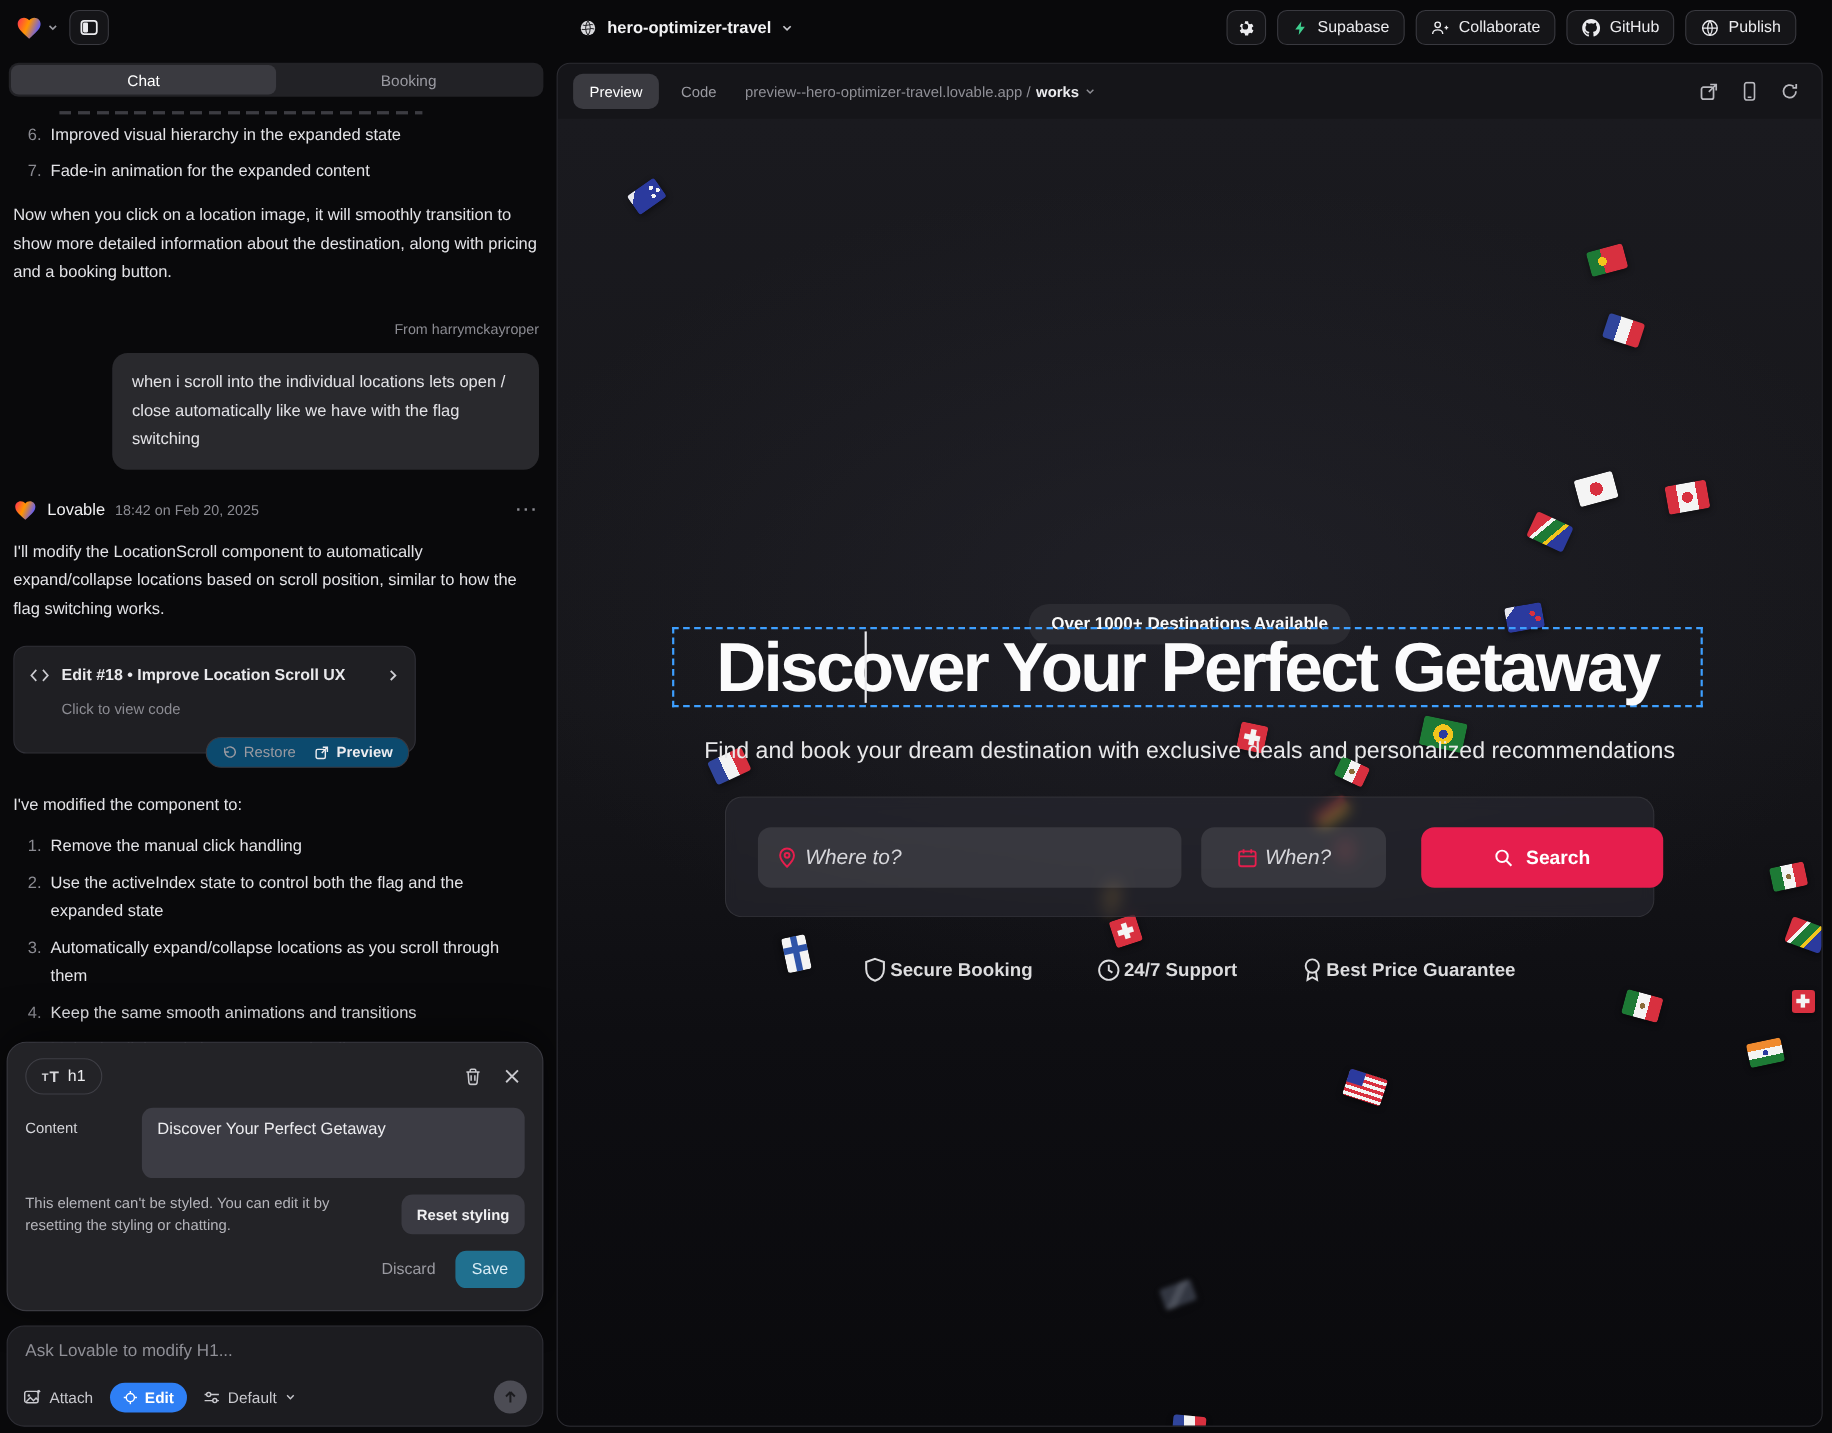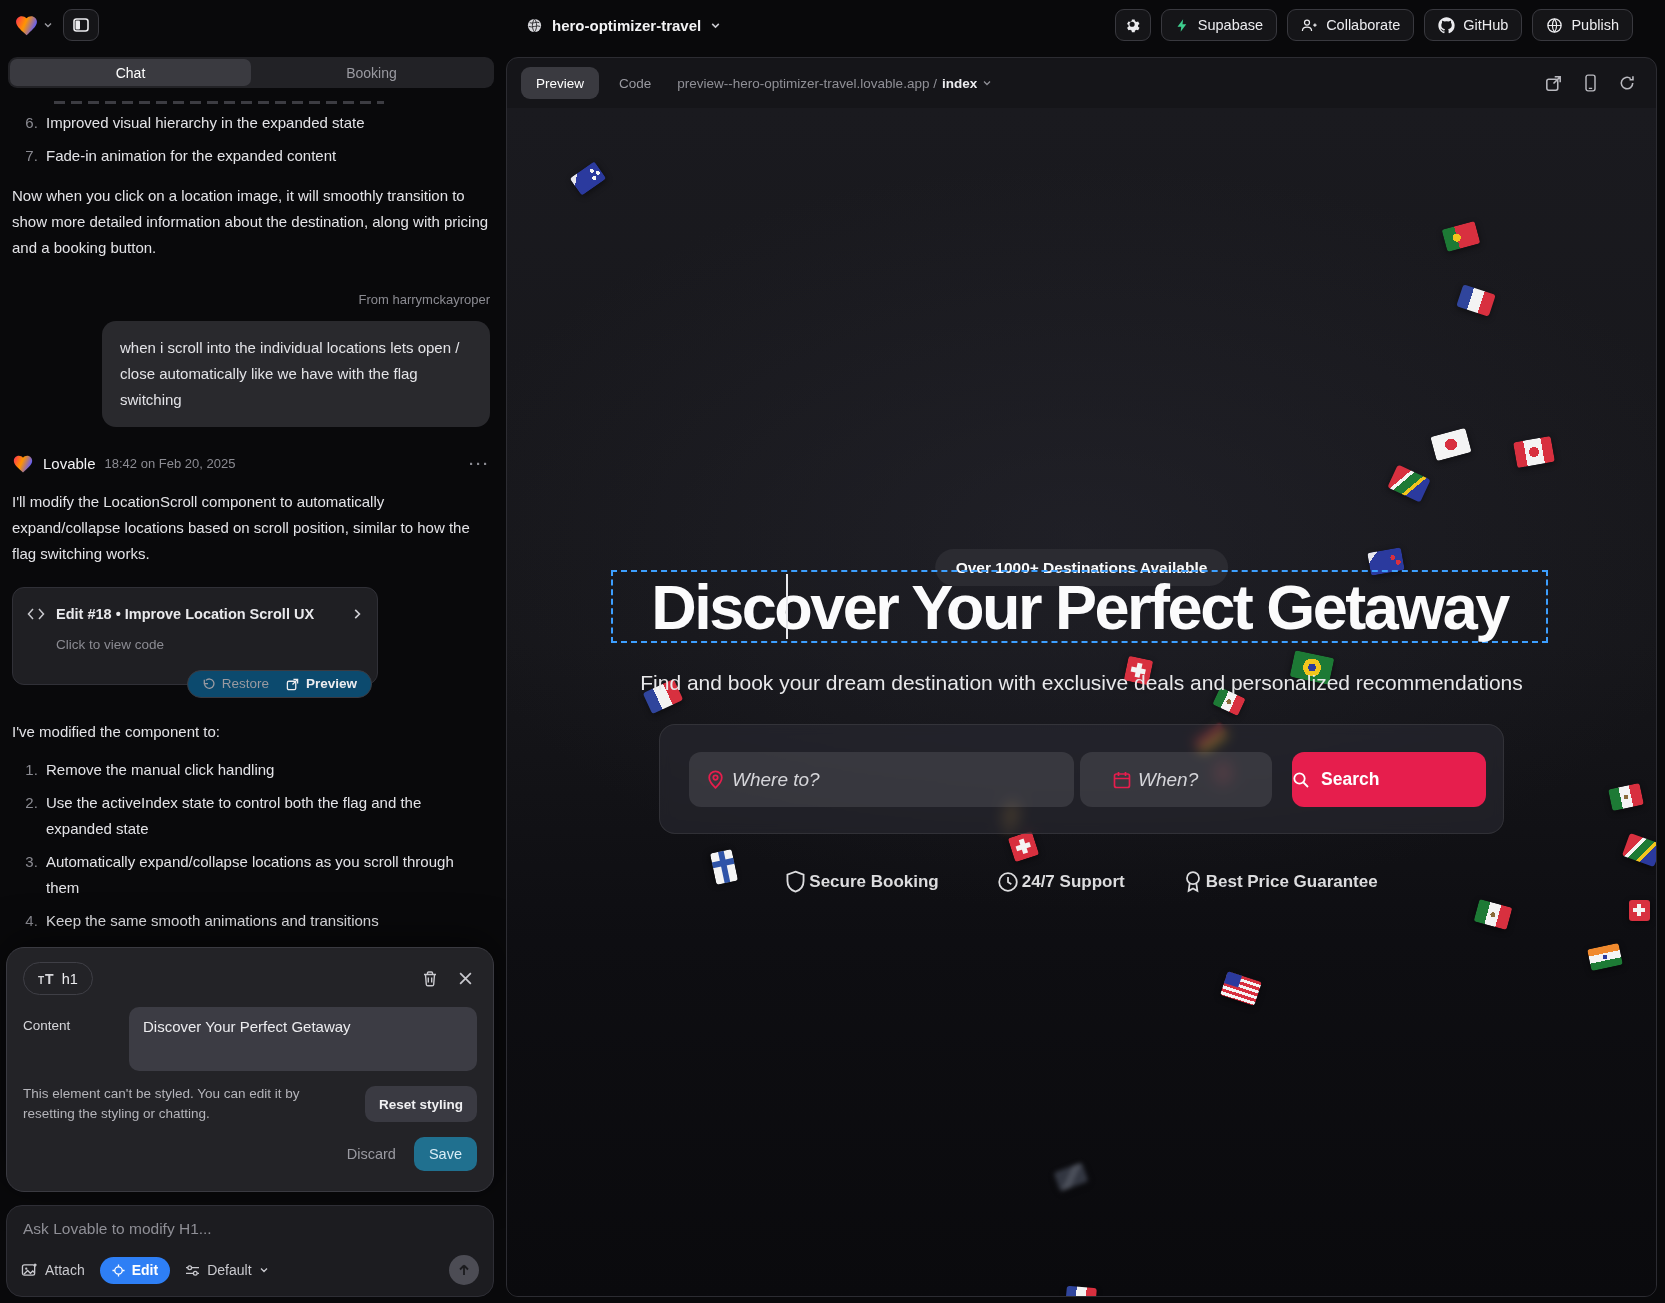--- a/index.html
+++ b/index.html
@@ -111,23 +111,23 @@
   .hero-heading { position:absolute; inset:0; display:flex; align-items:center; justify-content:center;
     font-size:63px; font-weight:700; letter-spacing:-2.5px; color:#fbfbfc; white-space:nowrap; }
   .caret { position:absolute; left:173px; top:2px; bottom:2px; width:2px; background:#e8e8ec; }
   .subtitle { position:absolute; top:563px; left:0; right:0; text-align:center; font-size:21px; color:#e8e8ea; }
 
   .search-card { position:absolute; left:152px; top:616px; width:845px; height:110px;
     background:rgba(44,44,53,.55); border:1px solid rgba(255,255,255,.08); border-radius:16px; backdrop-filter:blur(6px); }
   .field { position:absolute; top:27px; height:55px; background:rgba(255,255,255,.10); border-radius:12px;
     display:flex; align-items:center; gap:6px; padding:0 16px; font-size:19px; color:#d6d6da; cursor:text;font-style:italic; }
   .field.where { left:29px; width:385px; }
-  .field.when  { left:420px; width:192px;padding-left:32px; }
-  .search-btn { position:absolute; left:632px; top:27px; width:194px; height:55px; background:#e61e4d;
-    border-radius:12px; display:flex; align-items:center; gap:11px; color:#fff;
+  .field.when  { left:432px; width:168px;padding-left:32px; }
+  .search-btn { position:absolute; left:632px; top:27px; width:220px; height:55px; background:#e61e4d;
+    border-radius:12px; display:flex; align-items:center; justify-content:center; gap:11px; color:#fff;
     font-size:17.5px; font-weight:700; cursor:pointer; }
 
   .features { position:absolute; top:762px; left:0; right:0; display:flex; justify-content:center; gap:58px; }
   .feature { display:flex; align-items:center; gap:3px; font-size:17px; font-weight:600; color:#dcdcde; }
 
   
   .flag { position:absolute; border-radius:3px; box-shadow:0 2px 6px rgba(0,0,0,.45); }
   .flag-france { background:linear-gradient(90deg,#30459c 0 33%,#f3f3f3 33% 66%,#d8303f 66%); }
   .flag-portugal { background:radial-gradient(circle at 37% 50%,#f2c51d 0 4px,rgba(0,0,0,0) 4px),
     linear-gradient(90deg,#1d7a35 0 38%,#d8303f 38%); }
@@ -375,21 +375,21 @@
     </div>
   </div>
 </div>
 
 <div class="preview-pane">
   <div class="pv-toolbar">
     <div class="pv-tab active">Preview</div>
     <div class="pv-tab" style="padding:0 2px;">Code</div>
     <div class="pv-url">
       <span>preview--hero-optimizer-travel.lovable.app / </span>
-        <b>index</b>
+        <b>works</b>
       <svg width="10" height="10" viewBox="0 0 10 10">
         <path d="M2 3.5 L5 6.5 L8 3.5" stroke="#8f8f96" stroke-width="1.3" fill="none"></path>
       </svg>
     </div>
     <div class="pv-icons">
       <svg width="17" height="17" viewBox="0 0 14 14">
         <rect x="1.5" y="3.5" width="9" height="9" rx="1.5" fill="none" stroke="#b9b9bf" stroke-width="1.3"></rect>
         <path d="M8 1.5 h4.5 v4.5 M12.5 1.5 L7 7" stroke="#b9b9bf" stroke-width="1.3" fill="none"></path>
       </svg>
       <svg width="13" height="18" viewBox="0 0 10 16">

